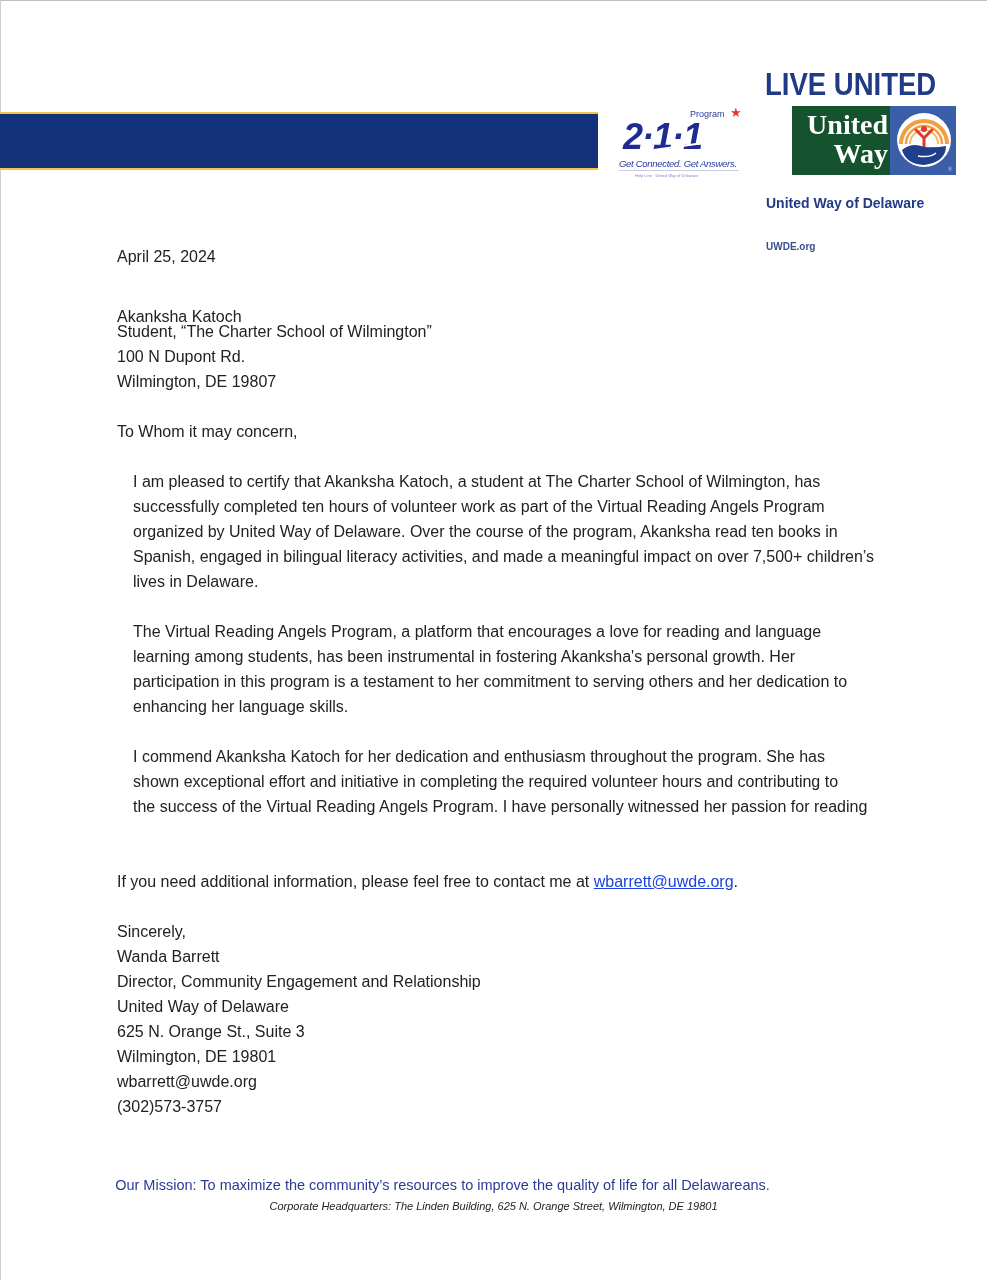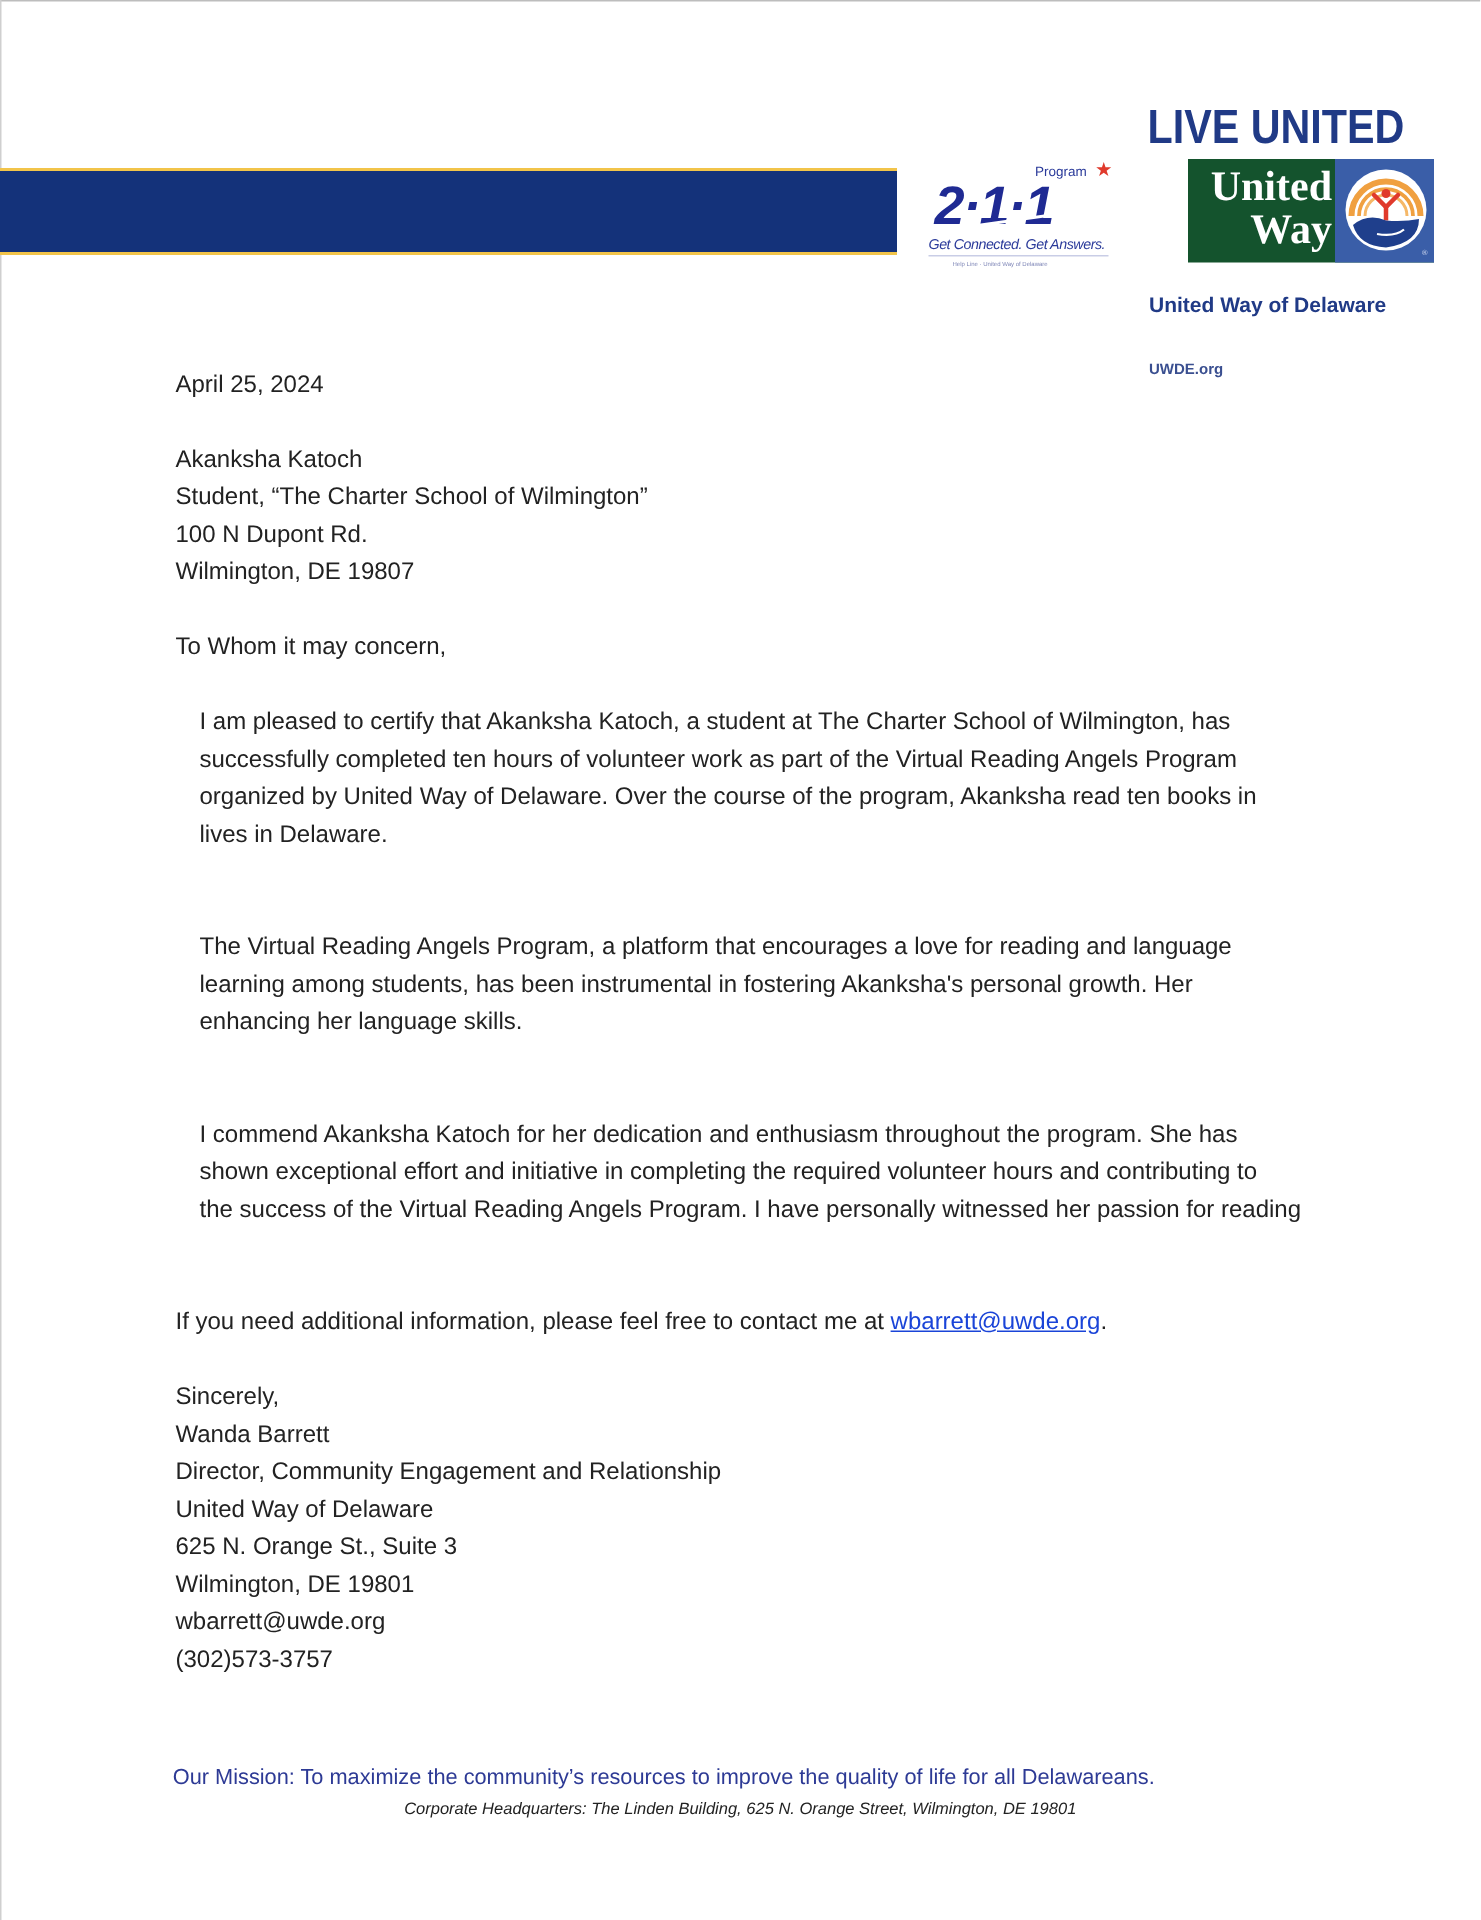--- a/index.html
+++ b/index.html
@@ -95,37 +95,39 @@
     <path d="M22 44 Q34 46 40 41" fill="none" stroke="#ffffff" stroke-width="1.5"></path>
   </svg>
   <span class="uw-reg">®</span>
 </div>
 
 <div class="uw-org-name">United Way of Delaware</div>
 <div class="uw-site">UWDE.org</div>
 
 <div class="text" style="top:244px;">April 25, 2024</div>
 
-<div class="text" style="top:294px;">Akanksha Katoch</div>
+<div class="text" style="top:304px;">Akanksha Katoch</div>
 <div class="text" style="top:319px;">Student, “The Charter School of Wilmington”</div>
 <div class="text" style="top:344px;">100 N Dupont Rd.</div>
 <div class="text" style="top:369px;">Wilmington, DE 19807</div>
 
 <div class="text" style="top:419px;">To Whom it may concern,</div>
 
 <div class="para" style="top:469px;">
   <span class="line">I am pleased to certify that Akanksha Katoch, a student at The Charter School of Wilmington, has</span>
   <span class="line">successfully completed ten hours of volunteer work as part of the Virtual Reading Angels Program</span>
   <span class="line">organized by United Way of Delaware. Over the course of the program, Akanksha read ten books in</span>
+  <span class="line">Spanish, engaged in bilingual literacy activities, and made a meaningful impact on over 7,500+ children’s</span>
   <span class="line">lives in Delaware.</span>
 </div>
 
 <div class="para" style="top:619px;">
   <span class="line">The Virtual Reading Angels Program, a platform that encourages a love for reading and language</span>
   <span class="line">learning among students, has been instrumental in fostering Akanksha's personal growth. Her</span>
+  <span class="line">participation in this program is a testament to her commitment to serving others and her dedication to</span>
   <span class="line">enhancing her language skills.</span>
 </div>
 
 <div class="para" style="top:744px;">
   <span class="line">I commend Akanksha Katoch for her dedication and enthusiasm throughout the program. She has</span>
   <span class="line">shown exceptional effort and initiative in completing the required volunteer hours and contributing to</span>
   <span class="line">the success of the Virtual Reading Angels Program. I have personally witnessed her passion for reading</span>
 </div>
 
 <div class="text" style="top:869px;">

